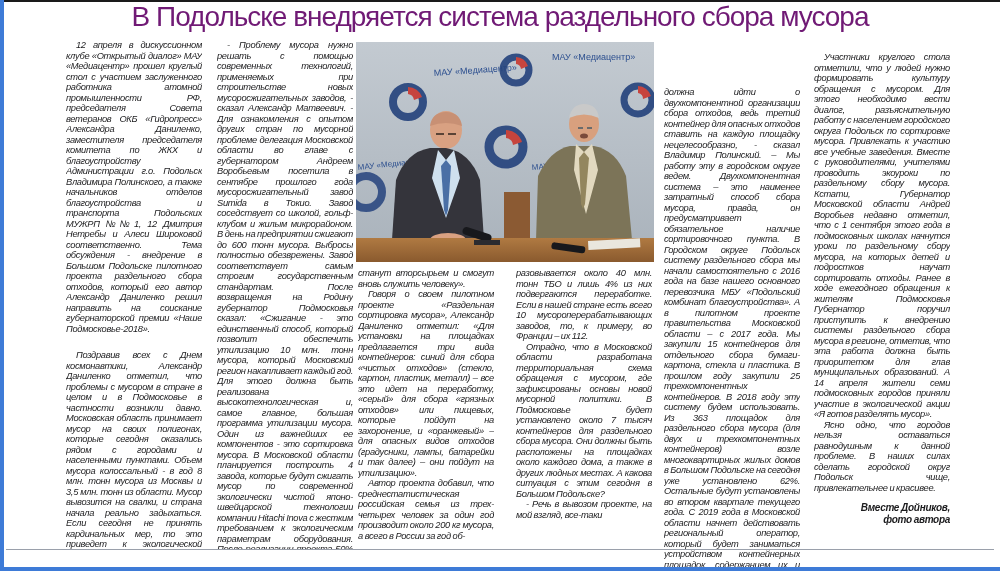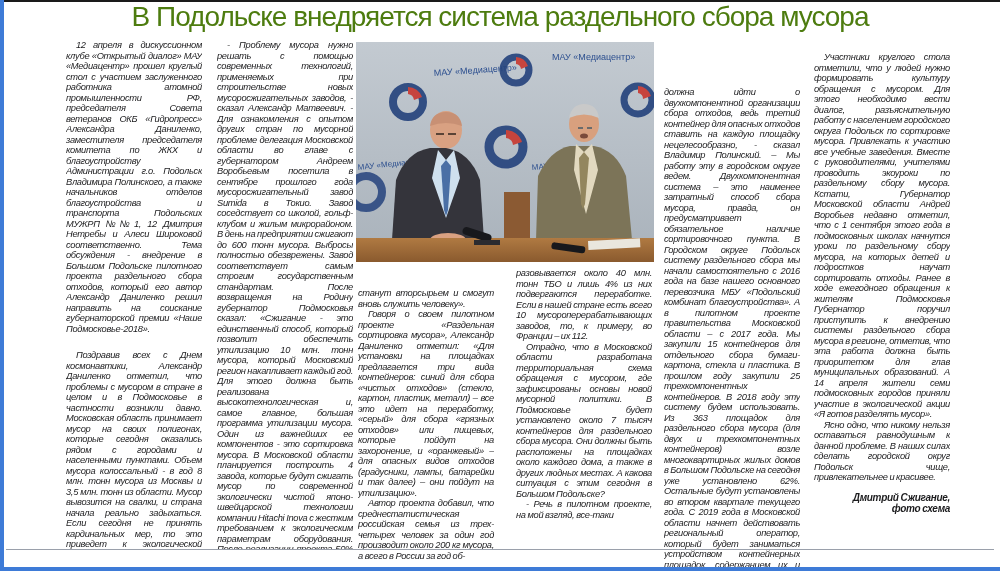--- a/index.html
+++ b/index.html
@@ -3,32 +3,32 @@
 <meta charset="utf-8">
 <style>
   html,body{margin:0;padding:0;background:#ffffff;}
   .page{position:relative;width:1000px;height:571px;background:#ffffff;overflow:hidden;
         font-family:"Liberation Sans",sans-serif;color:#1c1c1e;}
   .edge-top{position:absolute;left:0;top:0;width:1000px;height:2px;background:#1a1a1a;}
   .edge-left{position:absolute;left:0;top:0;width:4px;height:571px;background:#3e7bd7;}
   .edge-bottom{position:absolute;left:0;bottom:0;width:1000px;height:4px;background:#3e7bd7;}
   .rule-bottom{position:absolute;left:6px;right:6px;top:549px;height:1px;background:#9aa0ab;}
   h1.title{position:absolute;left:0;top:1px;width:1000px;margin:0;text-align:center;
-           font-size:28px;font-weight:400;letter-spacing:-1px;color:#4d7c0f;
+           font-size:28px;font-weight:400;letter-spacing:-1px;color:#701a75;
            font-stretch:condensed;white-space:nowrap;}
   .col{position:absolute;top:40px;height:509px;overflow:hidden;text-align:justify;
        font-size:9.3px;line-height:10.5px;letter-spacing:-0.3px;word-spacing:-0.5px;
        font-stretch:condensed;}
   .col p{margin:0;font-style:italic;}
   .col p.ind{text-indent:10px;}
   .col p.gap{margin-top:16px;}
   .col p.it{font-style:italic;}
   #col1{left:66px;width:136px;}
   #col2{left:217px;width:136px;}
-  #col3{left:358px;width:136px;top:268px;height:281px;margin-top:20px;}
+  #col3{left:358px;width:136px;top:268px;height:281px;}
   #col4{left:516px;width:136px;top:268px;height:281px;}
   #col5{left:664px;width:136px;margin-top:47px;}
   #col6{left:814px;width:136px;margin-top:12px;}
   .byline{margin-top:9px;text-align:right;font-weight:bold;font-style:italic;font-size:10px;
           line-height:11.5px;}
   .photo{position:absolute;left:356px;top:42px;width:298px;height:220px;background:#b6bec6;
          overflow:hidden;}
   .photo svg{display:block;}
 </style>
 </head>
@@ -124,32 +124,32 @@
 
   <div class="col" id="col3">
     <p class="it">станут вторсырьем и смогут вновь служить человеку».</p>
     <p class="ind">Говоря о своем пилотном проекте «Раздельная сортировка мусора», Александр Даниленко отметил: «Для установки на площадках предлагается три вида контейнеров: синий для сбора «чистых отходов» (стекло, картон, пластик, металл) – все это идет на переработку, «серый» для сбора «грязных отходов» или пищевых, которые пойдут на захоронение, и «оранжевый» – для опасных видов отходов (градусники, лампы, батарейки и так далее) – они пойдут на утилизацию».</p>
     <p class="ind">Автор проекта добавил, что среднестатистическая российская семья из трех-четырех человек за один год производит около 200 кг мусора, а всего в России за год об-</p>
   </div>
 
   <div class="col" id="col4">
     <p>разовывается около 40 млн. тонн ТБО и лишь 4% из них подвергаются переработке. Если в нашей стране есть всего 10 мусороперерабатывающих заводов, то, к примеру, во Франции – их 112.</p>
     <p class="ind">Отрадно, что в Московской области разработана территориальная схема обращения с мусором, где зафиксированы основы новой мусорной политики. В Подмосковье будет установлено около 7 тысяч контейнеров для раздельного сбора мусора. Они должны быть расположены на площадках около каждого дома, а также в других людных местах. А какова ситуация с этим сегодня в Большом Подольске?</p>
-    <p class="ind it">- Речь в пилотном проекте, на мой взгляд, все-таки</p>
+    <p class="ind it">- Речь в вывозом проекте, на мой взгляд, все-таки</p>
   </div>
 
   <div class="col" id="col5">
     <p class="it">должна идти о двухкомпонентной организации сбора отходов, ведь третий контейнер для опасных отходов ставить на каждую площадку нецелесообразно, - сказал Владимир Полинский. – Мы работу эту в городском округе ведем. Двухкомпонентная система – это наименее затратный способ сбора мусора, правда, он предусматривает обязательное наличие сортировочного пункта. В Городском округе Подольск систему раздельного сбора мы начали самостоятельно с 2016 года на базе нашего основного перевозчика МБУ «Подольский комбинат благоустройства». А в пилотном проекте правительства Московской области – с 2017 года. Мы закупили 15 контейнеров для отдельного сбора бумаги-картона, стекла и пластика. В прошлом году закупили 25 трехкомпонентных контейнеров. В 2018 году эту систему будем использовать. Из 363 площадок для раздельного сбора мусора (для двух и трехкомпонентных контейнеров) возле многоквартирных жилых домов в Большом Подольске на сегодня уже установлено 62%. Остальные будут установлены во втором квартале текущего года. С 2019 года в Московской области начнет действовать региональный оператор, который будет заниматься устройством контейнерных площадок, содержанием их и вывозом отходов.</p>
   </div>
 
   <div class="col" id="col6">
     <p class="ind">Участники круглого стола отметили, что у людей нужно формировать культуру обращения с мусором. Для этого необходимо вести диалог, разъяснительную работу с населением городского округа Подольск по сортировке мусора. Привлекать к участию все учебные заведения. Вместе с руководителями, учителями проводить экоуроки по раздельному сбору мусора. Кстати, Губернатор Московской области Андрей Воробьев недавно отметил, что с 1 сентября этого года в подмосковных школах начнутся уроки по раздельному сбору мусора, на которых детей и подростков научат сортировать отходы. Ранее в ходе ежегодного обращения к жителям Подмосковья Губернатор поручил приступить к внедрению системы раздельного сбора мусора в регионе, отметив, что эта работа должна быть приоритетом для глав муниципальных образований. А 14 апреля жители семи подмосковных городов приняли участие в экологической акции «Я готов разделять мусор».</p>
-    <p class="ind">Ясно одно, что никому нельзя оставаться равнодушным к данной проблеме. В наших силах сделать городской округ Подольск чище, привлекательнее и красивее.</p>
+    <p class="ind">Ясно одно, что городов нельзя оставаться равнодушным к данной проблеме. В наших силах сделать городской округ Подольск чище, привлекательнее и красивее.</p>
     <div class="byline">
-      <div>Дмитрий Сжигание,</div>
-      <div>фото схема</div>
+      <div>Вместе Дойников,</div>
+      <div>фото автора</div>
     </div>
   </div>
 
   <div class="rule-bottom"></div>
   <div class="edge-left"></div>
   <div class="edge-bottom"></div>
 </div>
 
 </body></html>

